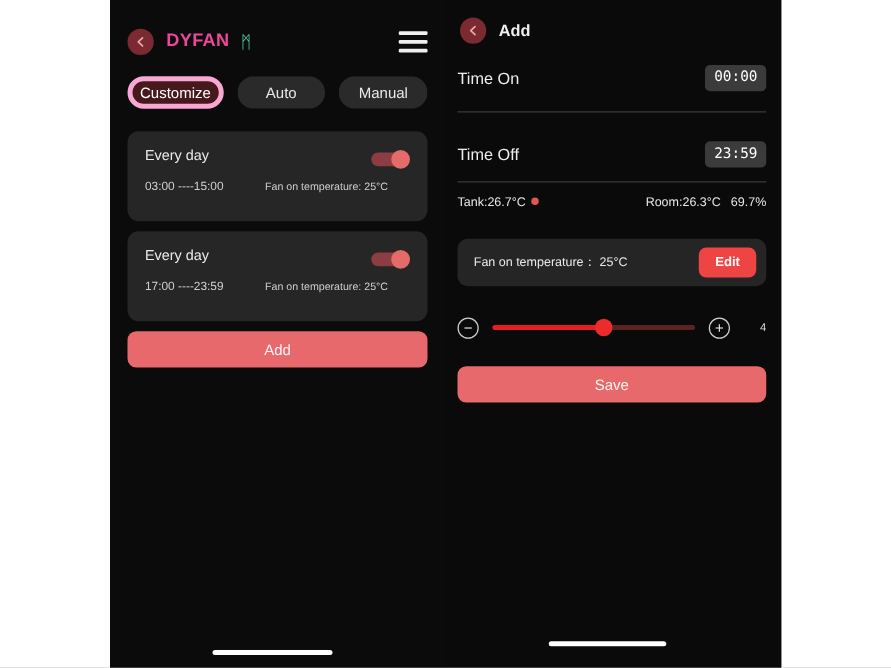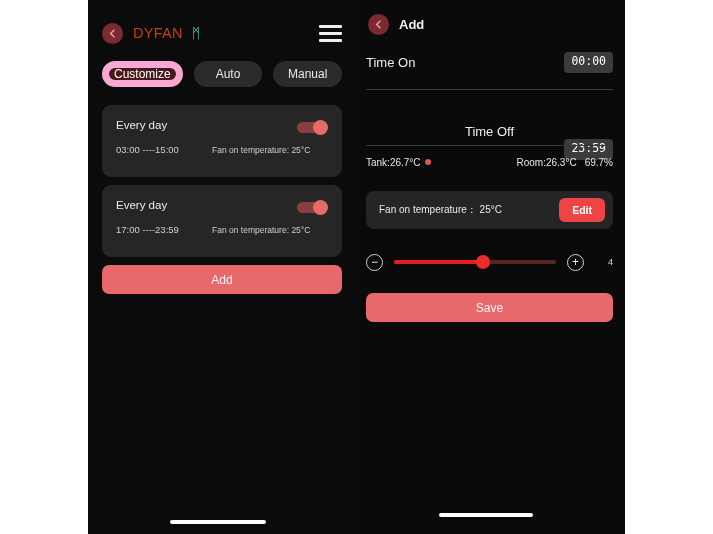--- a/index.html
+++ b/index.html
@@ -50,23 +50,23 @@
   .back-btn {
     width: 21px; height: 21px;
     border-radius: 50%;
     background: #7a2a30;
     display: flex; align-items: center; justify-content: center;
     flex: none;
   }
   .back-btn svg { display: block; }
   .app-title {
     margin-left: 10px;
-    color: #c2410c;
+    color: #ec4899;
     font-size: 14.5px;
-    font-weight: normal;
+    font-weight: bold;
     letter-spacing: .3px;
   }
   .bt-icon {
     margin-left: 9px;
     color: #4fd6ae;
     font-size: 14px;
     line-height: 1;
   }
   .hamburger {
     margin-left: auto;
@@ -98,21 +98,21 @@
     color: #e8e8e8;
     font-size: 12px;
     display: flex;
     align-items: center;
     justify-content: center;
     border: 1px solid transparent;
     box-sizing: border-box;
   }
   .tab.active {
     background: #47191d;
-    border: 7px solid #f9a8d4;
+    border: 4px solid #f9a8d4;
     color: #ffffff;
   }
 
   .card {
     position: absolute;
     left: 14px;
     right: 14px;
     background: #262626;
     border-radius: 9px;
     box-sizing: border-box;
@@ -120,21 +120,20 @@
   }
   .card-1 { top: 105px; height: 72px; }
   .card-2 { top: 185px; height: 72px; }
   .card-title {
     color: #ebebeb;
     font-size: 11.5px;
     margin-bottom: 13px;
   }
   .card-row {
     display: flex;
-    align-items: center;
   }
   .card-time {
     color: #cfcfcf;
     font-size: 9.5px;
     width: 96px;
     flex: none;
   }
   .card-temp {
     color: #cfcfcf;
     font-size: 8.5px;
@@ -411,21 +410,21 @@
         </div>
         <div class="r-title">Add</div>
       </div>
 
       <div class="row-line" style="top:52px;">
         <div class="row-label">Time On</div>
         <div class="badge">00:00</div>
       </div>
       <div class="divider" style="top:89px;"></div>
 
-      <div class="row-line" style="top:124px;flex-direction:column;">
+      <div class="row-line" style="top:113px;">
         <div class="row-label">Time Off</div>
         <div class="badge">23:59</div>
       </div>
       <div class="divider" style="top:145px;"></div>
 
       <div class="sensors">
         <div>
           <span>Tank:26.7°C</span><span class="tank-dot"></span>
         </div>
         <div class="room">

